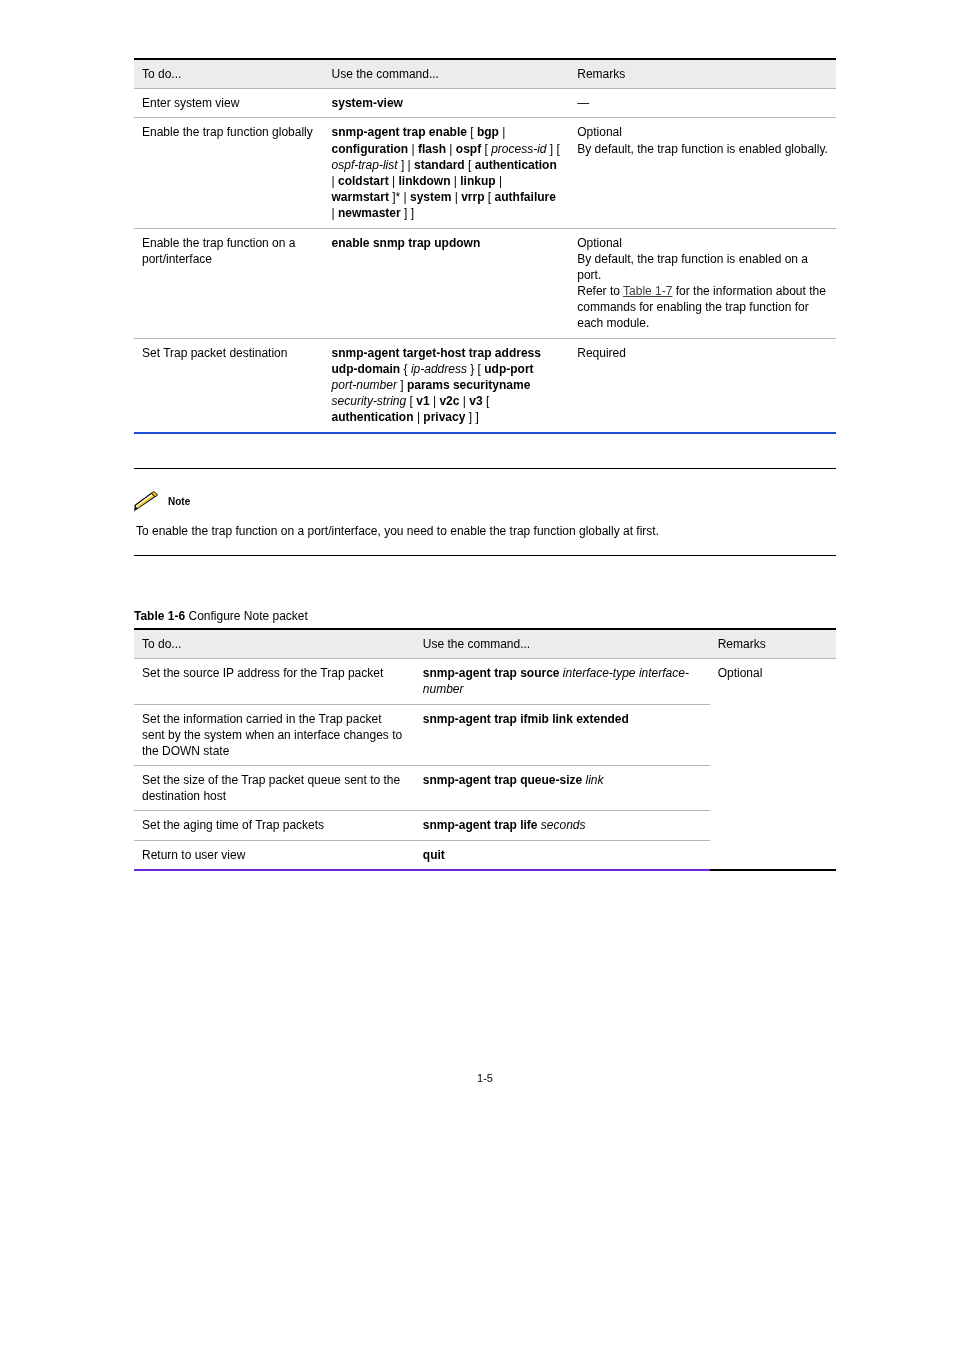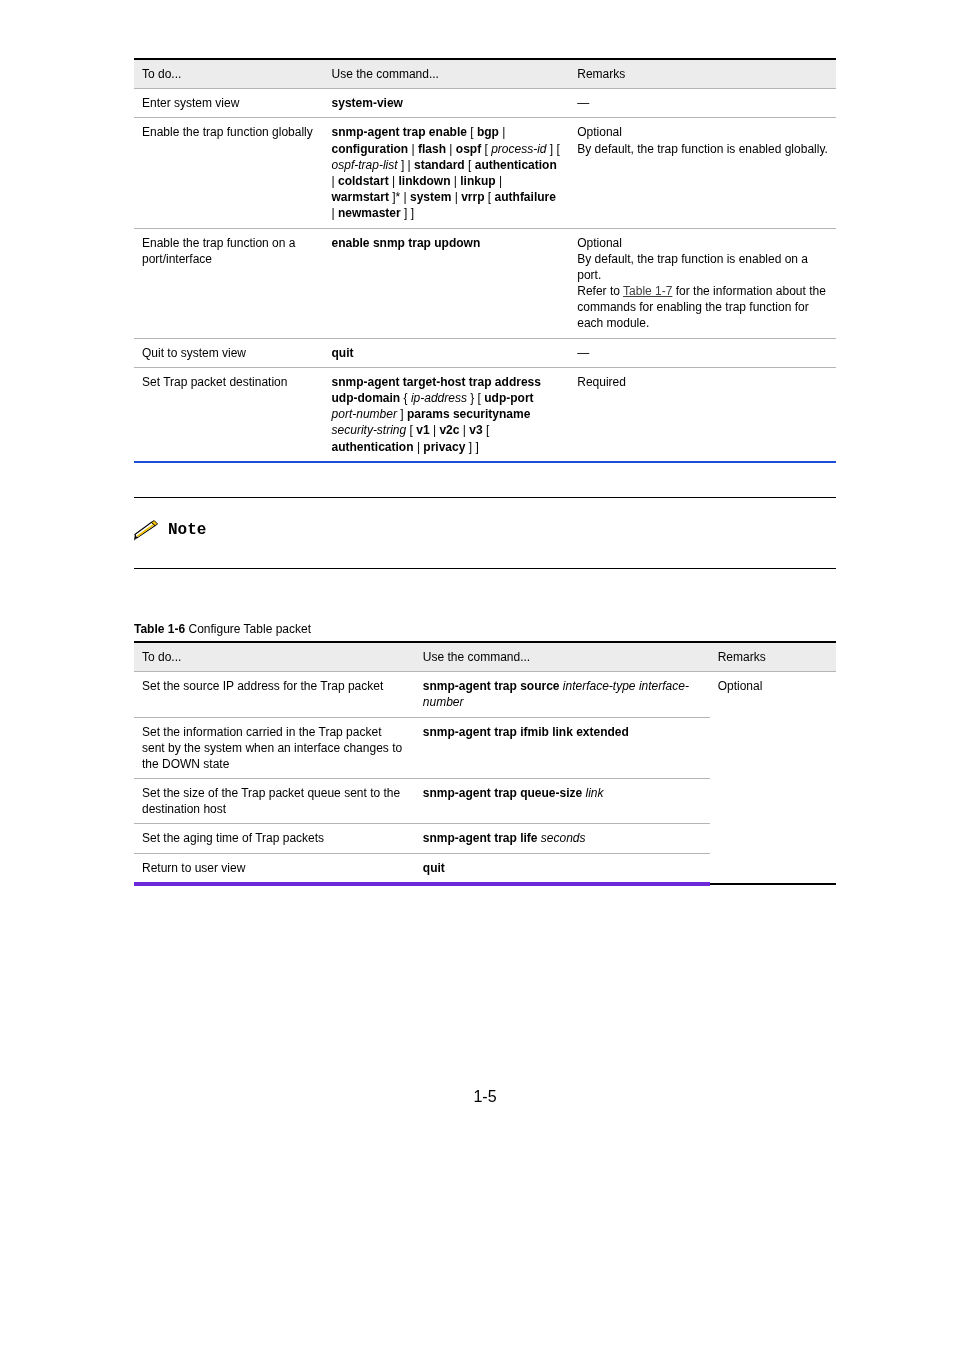--- a/index.html
+++ b/index.html
@@ -51,43 +51,43 @@
     border-top: 1.5px solid #000;
     border-bottom: 1.5px solid #000;
     padding: 10px 0 16px 0;
   }
   .note-head {
     display: flex;
     align-items: center;
     gap: 6px;
     margin: 12px 0 10px 0;
   }
-  .note-head .label { font-family: Liberation Mono, monospace; font-size: 16px; font-weight: bold; }
+  .note-head .label { font-family: Liberation Sans, sans-serif; font-size: 10px; font-weight: bold; }
   .note-icon { width: 28px; height: 22px; display: inline-block; }
   .note-text { margin-left: 2px; }
 
   .t2-caption { margin: 52px 0 4px 0; }
   .t2-caption strong { font-weight: bold; }
 
   .t2 th {
     background: #ececec;
     border-top: 2px solid #000;
     border-bottom: 1px solid #b5b5b5;
   }
   .t2 td {
     border-bottom: 1px solid #b5b5b5;
   }
-  .t2 tr:last-child td { border-bottom: 4px solid #6d28d9; }
+  .t2 tr:last-child td { border-bottom: 2px solid #6d28d9; }
   .t2 .cmd { font-weight: bold; }
   .t2 .param { font-style: italic; }
 
   .pgnum {
     text-align: center;
     margin-top: 200px;
-    font-size: 16px;
+    font-size: 11px;
   }
 </style>
 </head>
 <body>
 
 <div class="page">
 
   <table class="t1">
     <colgroup>
       <col style="width:27%">
@@ -111,48 +111,44 @@
           <td>Enable the trap function globally</td>
           <td><span class="cmd">snmp-agent trap enable</span> [ <span class="cmd">bgp</span> | <span class="cmd">configuration</span> | <span class="cmd">flash</span> | <span class="cmd">ospf</span> [ <span class="param">process-id</span> ] [ <span class="param">ospf-trap-list</span> ] | <span class="cmd">standard</span> [ <span class="cmd">authentication</span> | <span class="cmd">coldstart</span> | <span class="cmd">linkdown</span> | <span class="cmd">linkup</span> | <span class="cmd">warmstart</span> ]* | <span class="cmd">system</span> | <span class="cmd">vrrp</span> [ <span class="cmd">authfailure</span> | <span class="cmd">newmaster</span> ] ]</td>
           <td>Optional<br>By default, the trap function is enabled globally.</td>
         </tr>
         <tr>
           <td>Enable the trap function on a port/interface</td>
           <td><span class="cmd">enable snmp trap updown</span></td>
           <td>Optional<br>By default, the trap function is enabled on a port.<br>Refer to <a href="#">Table 1-7</a> for the information about the commands for enabling the trap function for each module.</td>
         </tr>
         <tr>
-          <td>Quit to system view</td>
-          <td><span class="cmd">quit</span></td>
-          <td>—</td>
-        </tr>
-        <tr>
           <td>Set Trap packet destination</td>
           <td><span class="cmd">snmp-agent target-host trap address udp-domain</span> { <span class="param">ip-address</span> } [ <span class="cmd">udp-port</span> <span class="param">port-number</span> ] <span class="cmd">params securityname</span> <span class="param">security-string</span> [ <span class="cmd">v1</span> | <span class="cmd">v2c</span> | <span class="cmd">v3</span> [ <span class="cmd">authentication</span> | <span class="cmd">privacy</span> ] ]</td>
           <td>Required</td>
         </tr>
       </tbody>
   </table>
 
   <div class="note-block">
     <div class="note-head">
       <span class="note-icon">
         <svg viewBox="0 0 32 24" width="28" height="22">
           <path d="M3 20 L24 6 L20 2 L1 16 Z" fill="#fff" stroke="#000" stroke-width="1.2"></path>
           <path d="M3 20 L1 16 L0 23 Z" fill="#000"></path>
           <path d="M20 2 L24 6 L27 4 L23 0 Z" fill="#f2c200" stroke="#000" stroke-width="1"></path>
           <path d="M4 18 L22 5" stroke="#f2c200" stroke-width="2"></path>
         </svg>
       </span>
       <span class="label">Note</span>
     </div>
+    <div class="note-text">To enable the trap function on a port/interface, you need to enable the trap function globally at first.</div>
   </div>
 
   <div class="t2-caption">
-    <strong>Table 1-6</strong><span> Configure Table packet</span>
+    <strong>Table 1-6</strong><span> Configure Note packet</span>
   </div>
 
   <table class="t2">
     <colgroup>
       <col style="width:40%">
       <col style="width:42%">
       <col style="width:18%">
     </colgroup>
     <thead>
       <tr>

